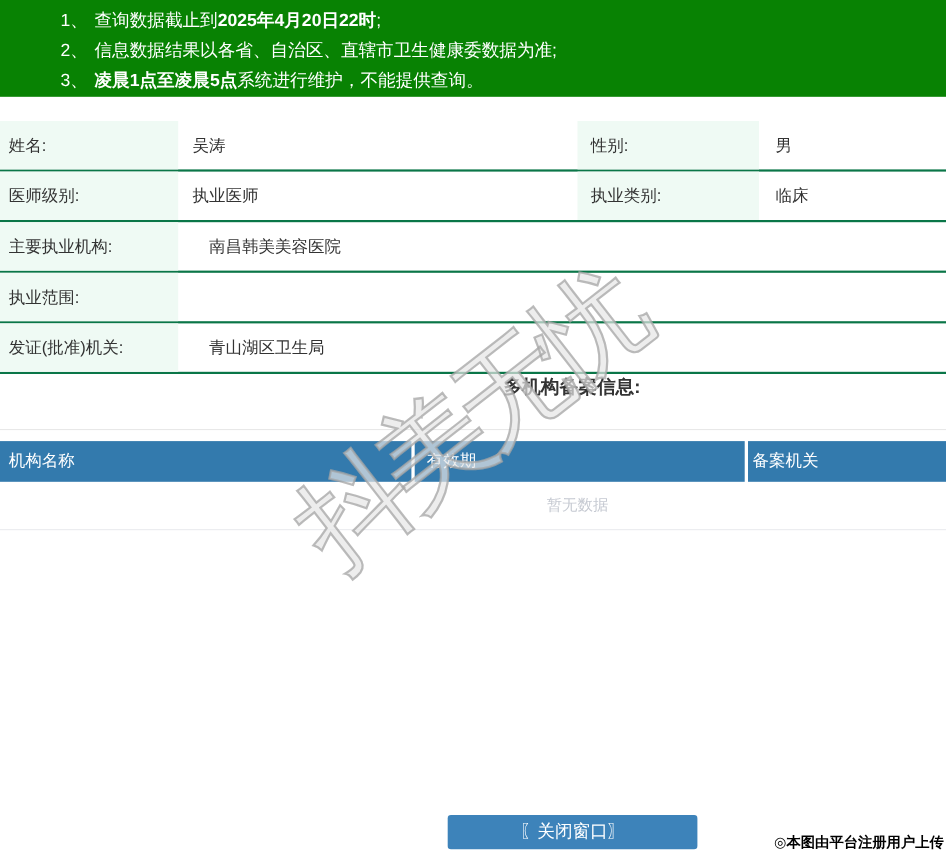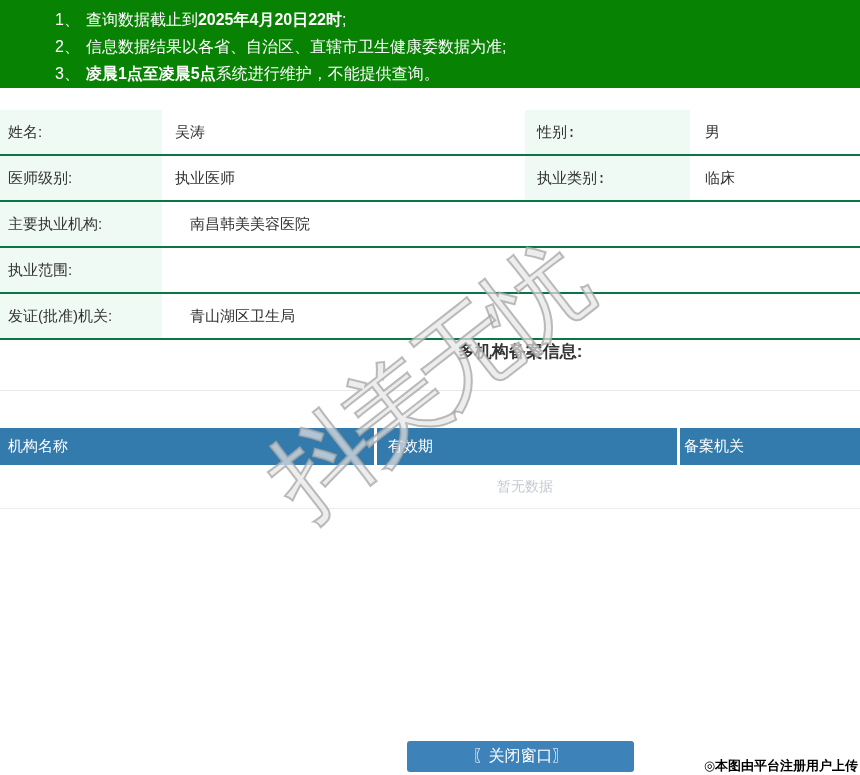--- a/index.html
+++ b/index.html
@@ -29,40 +29,40 @@
     display:grid;
     grid-template-columns:162px 363px 165px 170px;
     height:46px;
     border-bottom:2px solid #0a7648;
     align-items:stretch;
     font-size:15px;
     color:#333;
   }
   .irow .cell { display:flex; align-items:center; }
   .irow .lbl  { background:#effaf4; padding-left:8px; }
-  .irow .lbl2 { background:#effaf4; padding-left:12px;font-family:Liberation Mono, monospace; }
+  .irow .lbl2 { background:#effaf4; padding-left:12px; }
   .irow .val  { padding-left:13px; }
   .irow .val2 { padding-left:15px; }
   .irow.full .val { grid-column:2 / 5;padding-left:28px; }
 
   
   .section-title {
     height:51px;
     padding-top:0;
     border-bottom:1px solid #e8e8e8;
     text-align:center;
     font-weight:bold;
     font-size:17px;
     color:#333;
   }
   .section-title span { display:inline-block; transform:translateX(90px); }
 
   
   .filing-header {
-    margin-top:37px;
+    margin-top:10px;
     display:grid;
     grid-template-columns:374px 300px 180px;
     column-gap:3px;
     height:37px;
     font-size:15px;
     color:#fff;
   }
   .fh-cell { background:#337aad; display:flex; align-items:center; }
   .fh-1 { padding-left:8px; }
   .fh-2 { padding-left:11px; }

